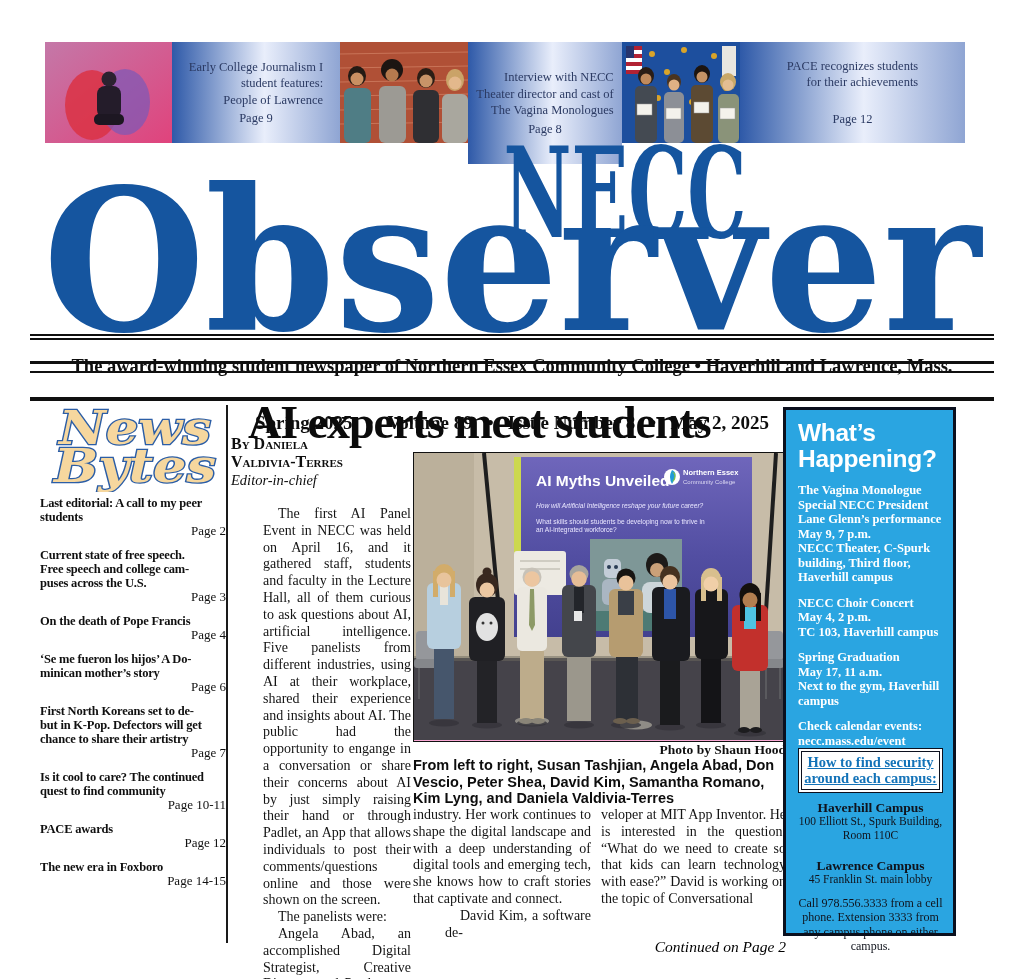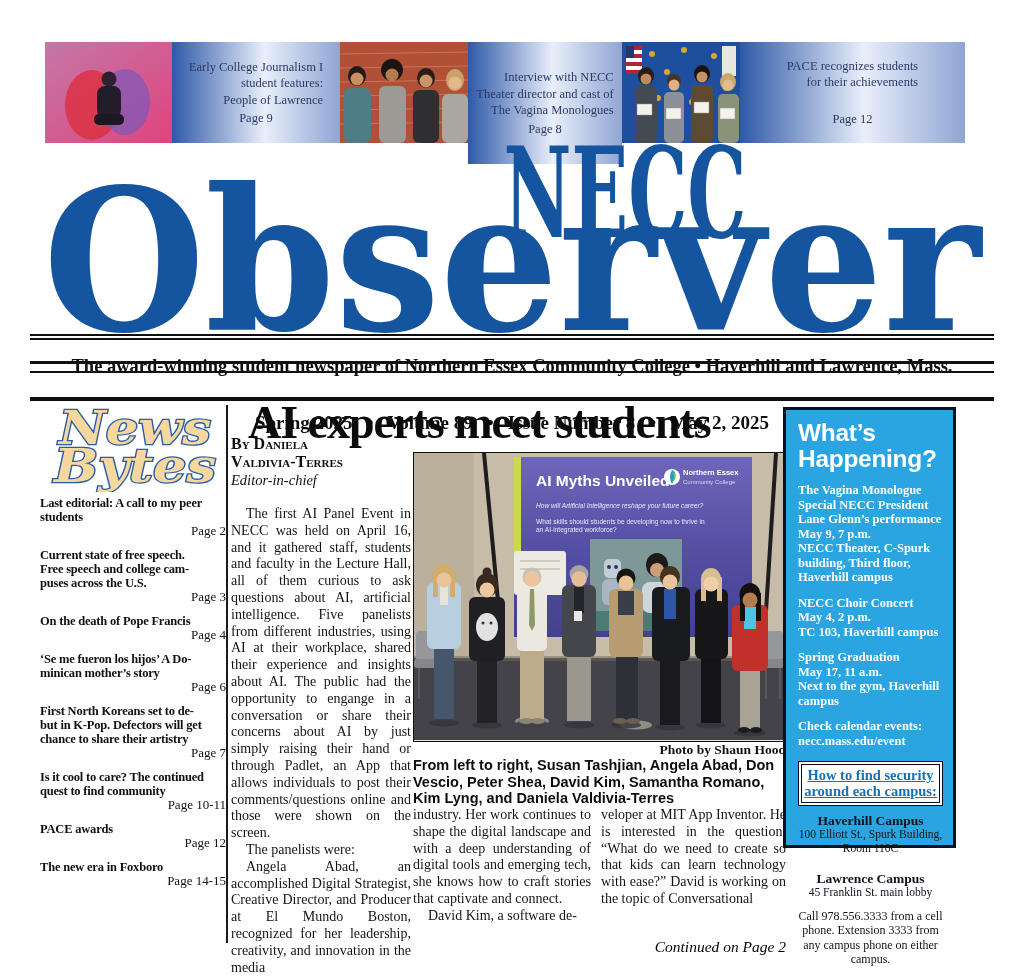--- a/index.html
+++ b/index.html
@@ -34,41 +34,41 @@
   .vrule{position:absolute;left:226px;top:405px;width:2px;height:538px;background:#1a1a1a;}
 
   
   .headline{position:absolute;left:231px;top:399px;width:560px;
     font:bold 46px/48px "Liberation Serif",serif;letter-spacing:-1px;color:#0b0b0b;margin-left:17px;}
   .byline{position:absolute;left:231px;top:435px;width:180px;color:#0e0e0e;}
   .byline .nm{font:bold 16px/18px "Liberation Serif",serif;font-variant:small-caps;}
   .byline .role{font:italic 14.5px/18px "Liberation Serif",serif;}
   .bodycol{font:14px/16.8px "Liberation Serif",serif;text-align:justify;color:#141414;}
   .bodycol p{margin:0;}
-  .bodycol p.ind{text-indent:15px;}
+  .bodycol p.ind{text-indent:15px;margin-left:32px;}
   .col1{position:absolute;left:231px;top:506px;width:180px;height:440px;}
   .col2{position:absolute;left:413px;top:807px;width:178px;}
   .col3{position:absolute;left:601px;top:807px;width:185px;}
   .continued{position:absolute;left:601px;top:938px;width:185px;text-align:right;
     font:italic 15.5px/18px "Liberation Serif",serif;color:#000000;}
 
   
   .photo{position:absolute;left:413px;top:452px;width:373px;height:290px;
-    border:1.5px solid #111;box-sizing:border-box;background:#e5e5e5;}
+    border:1.5px solid #111;box-sizing:border-box;background:#f9a8d4;}
   .credit{position:absolute;left:413px;top:743px;width:373px;text-align:right;
     font:bold 13.5px/14px "Liberation Serif",serif;color:#101010;}
   .caption{position:absolute;left:413px;top:757px;width:373px;
     font:bold 14.5px/16.5px "Liberation Sans",sans-serif;color:#0d0d0d;}
 
   
-  .sidebar{position:absolute;left:783px;top:407px;width:173px;height:441px;box-sizing:border-box;
+  .sidebar{position:absolute;left:783px;top:407px;width:173px;height:529px;box-sizing:border-box;
     background:#2aa5e1;border:3px solid #0b101e;padding:10px 10px 8px 12px;}
   .sb-head{font:bold 24.5px/26px "Liberation Sans",sans-serif;color:#fff;letter-spacing:-.3px;}
   .sb-event{margin-top:11px;font:bold 12.5px/14.5px "Liberation Serif",serif;color:#fff;}
-  .sec-frame{margin-top:13px;background:#fff;border:1.5px solid #0b101e;padding:2px;}
+  .sec-frame{background:#fff;border:1.5px solid #0b101e;padding:2px;}
   .sec-frame-inner{border:1.5px solid #0b101e;padding:2px 2px 3px;}
   .sec-title{font:bold 14.5px/16px "Liberation Serif",serif;color:#1272b8;text-align:center;
     text-decoration:underline;}
   .sec-body{margin-top:7px;text-align:center;color:#10131c;}
   .sec-campus{font:bold 13.5px/15px "Liberation Serif",serif;}
   .sec-addr{font:11.5px/13.5px "Liberation Serif",serif;}
   .sec-phone{margin-top:9px;font:12px/14.5px "Liberation Serif",serif;}
 </style>
 </head>
 <body>

